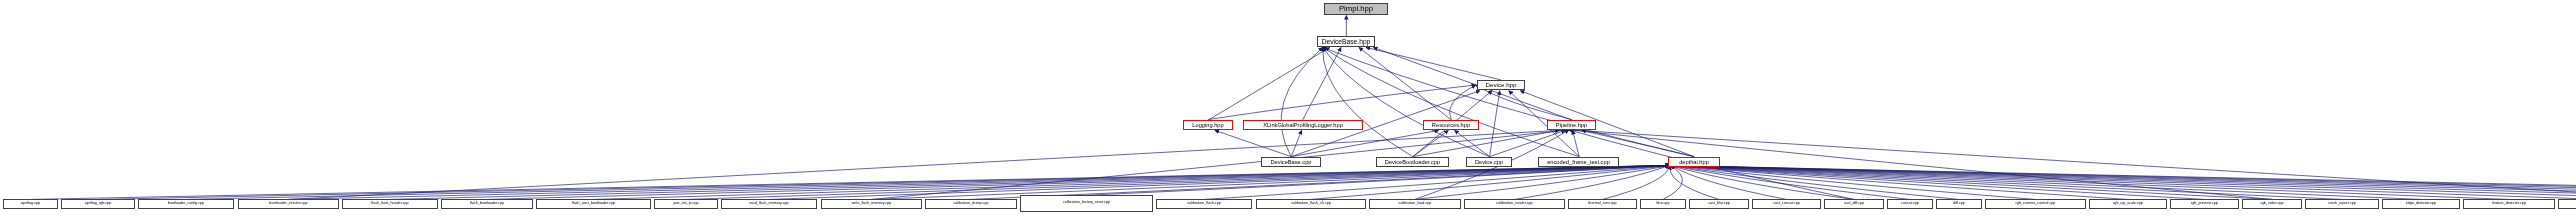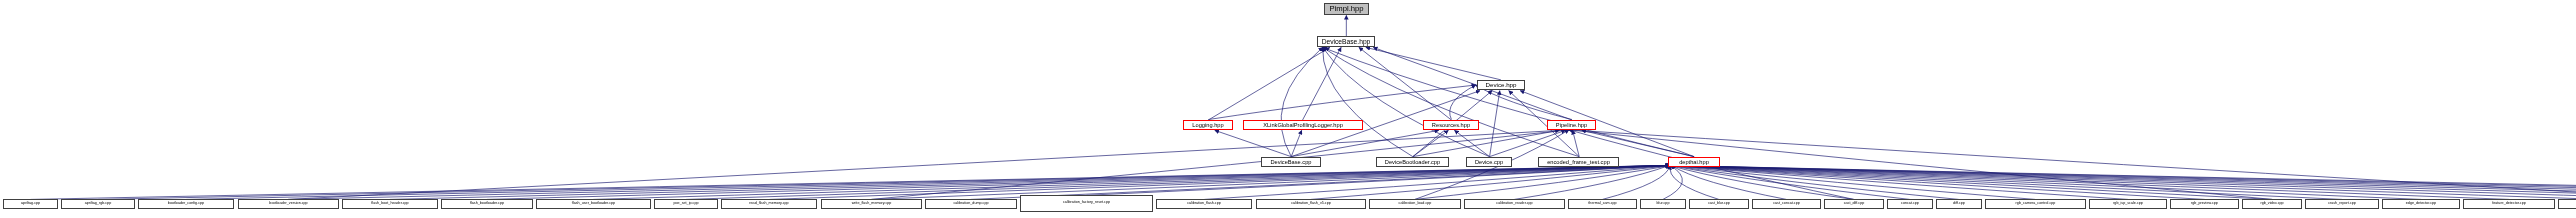--- a/index.html
+++ b/index.html
@@ -109,21 +109,21 @@
         <path d="M6287,387 Q4704.5,354 3242,321" marker-end="url(#ah)"></path>
         <path d="M559,387 Q1842,319.5 3045,252" marker-end="url(#ah)"></path>
         <path d="M1691,387 Q2408,319.5 3045,252" marker-end="url(#ah)"></path>
         <path d="M2746,387 Q2935.5,319.5 3045,252" marker-end="url(#ah)"></path>
         <path d="M3598,387 Q3281.5,319.5 3045,252" marker-end="url(#ah)"></path>
         <path d="M4410,387 Q3687.5,319.5 3045,252" marker-end="url(#ah)"></path>
         <path d="M5238,387 Q4101.5,319.5 3045,252" marker-end="url(#ah)"></path>
       </g>
   </svg>
 
-  <div class="node grey lvl-top" style="left:1324px;top:2.6px;width:45px;height:12px;">
+  <div class="node grey lvl-top" style="left:1324px;top:2.6px;width:64px;height:12px;">
     <span>Pimpl.hpp</span>
   </div>
 
   <div class="node lvl-2" style="left:1317px;top:36px;width:58px;height:10.8px;">
     <span>DeviceBase.hpp</span>
   </div>
 
   <div class="node lvl-3" style="left:1477px;top:80px;width:48px;height:10.3px;">
     <span>Device.hpp</span>
   </div>

